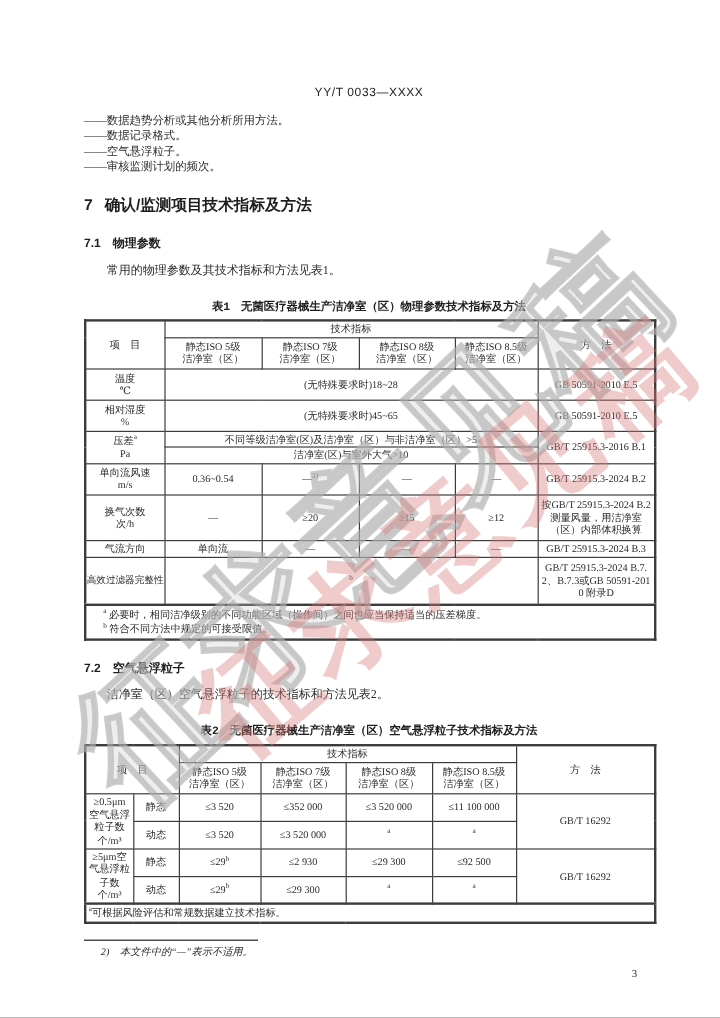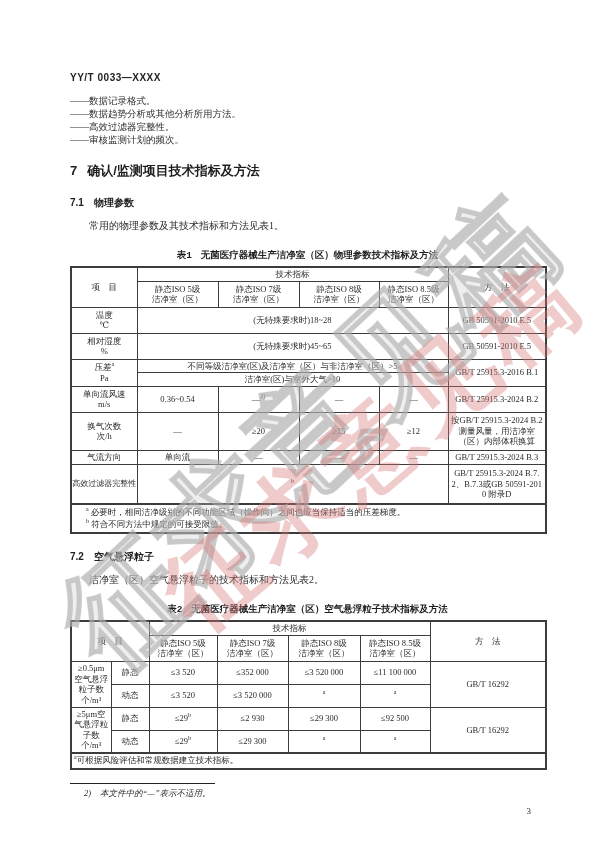--- a/index.html
+++ b/index.html
@@ -2,21 +2,21 @@
 <html><head>
 <meta charset="utf-8">
 <style>
   html,body{margin:0;padding:0;background:#888;}
   .page{
     position:relative;width:600px;height:848px;background:#ffffff;
     overflow:hidden;color:#2b2b2b;
     font-family:"Liberation Serif","DejaVu Serif",serif;
   }
   .content{position:absolute;left:70px;top:72px;width:475px;}
-  .hdr-code{text-align:left;font-size:10px;font-weight:bold;letter-spacing:.5px;
+  .hdr-code{text-align:center;font-size:10px;font-weight:normal;letter-spacing:.5px;
     font-family:"Liberation Sans","DejaVu Sans",sans-serif;color:#222;}
   .intro{margin-top:12px;font-size:9.5px;line-height:13px;}
   .intro .item{padding-left:19px;text-indent:-19px;}
   .h1{margin-top:15px;font-size:13px;font-weight:bold;color:#1e1e1e;
       font-family:"Liberation Sans","DejaVu Sans",sans-serif;}
   .h2{margin-top:16px;font-size:10px;font-weight:bold;color:#1e1e1e;
       font-family:"Liberation Sans","DejaVu Sans",sans-serif;}
   .h1 .num,.h2 .num{margin-right:10px;}
   .para{margin-top:9px;font-size:10px;line-height:13px;text-indent:19px;}
   .tcaption{margin-top:17px;text-align:center;font-size:9.5px;font-weight:bold;color:#1e1e1e;
@@ -49,23 +49,23 @@
 <div class="page">
 
   <div class="wm wm-gray">征求意见稿</div>
   <div class="wm wm-pink">征求意见稿</div>
 
   <div class="content">
 
     <div class="hdr-code">YY/T 0033—XXXX</div>
 
     <div class="intro">
+      <div class="item">——数据趋势分析或其他分析所用方法。</div>
       <div class="item">——数据记录格式。</div>
-      <div class="item">——数据趋势分析或其他分析所用方法。</div>
-      <div class="item">——高效过滤器完整性。</div>
+      <div class="item">——空气悬浮粒子。</div>
       <div class="item">——审核监测计划的频次。</div>
     </div>
 
     <div class="h1">
       <span class="num">7</span><span>确认/监测项目技术指标及方法</span>
     </div>
 
     <div class="h2">
       <span class="num">7.1</span><span>物理参数</span>
     </div>

